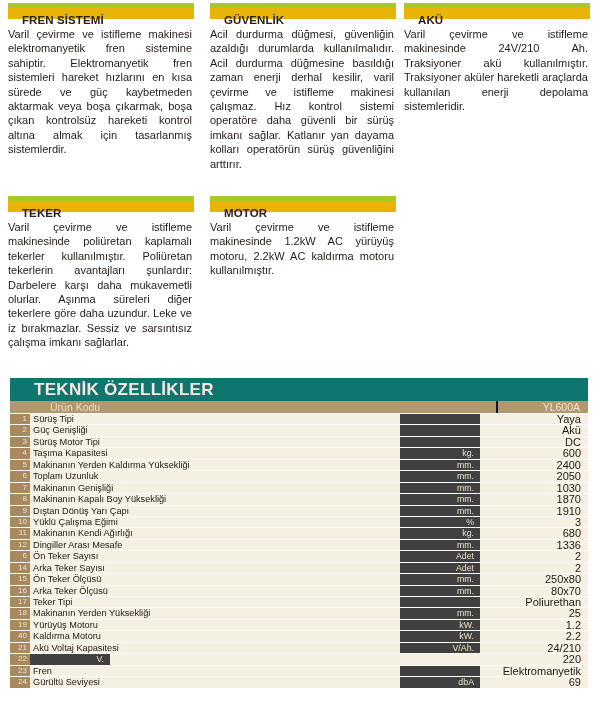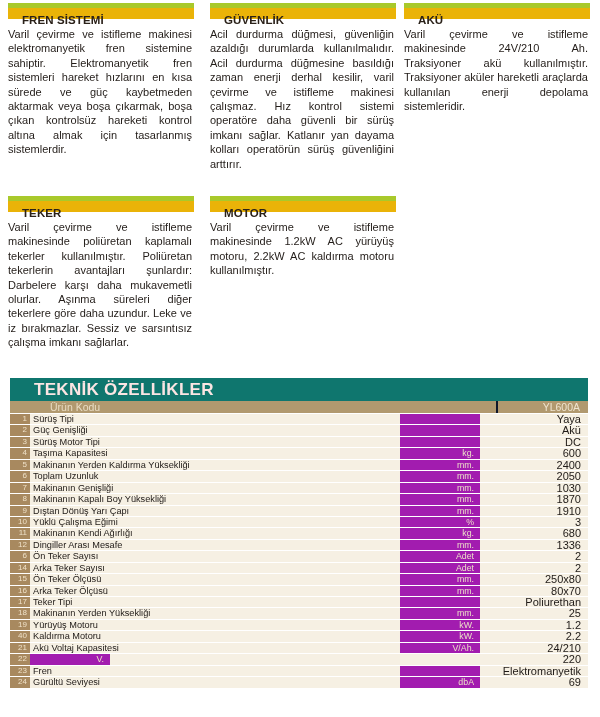--- a/index.html
+++ b/index.html
@@ -19,21 +19,21 @@
 
   .specs { position: absolute; left: 10px; top: 378px; width: 578px; }
   .specs-title { height: 23px; background: #0f766e; color: #fbe5e3; font-size: 17px; font-weight: bold; padding: 2px 0 0 24px; letter-spacing: 0.3px; }
   .code-row { display: flex; height: 12px; background: #b1996f; padding-left: 16px; }
   .code-row .lbl { width: 470px; color: #e9dcc3; font-size: 10.5px; line-height: 12px; padding-left: 24px; }
   .code-row .val { flex: 1; border-left: 2px solid #0f172a; color: #efe4cf; font-size: 10.5px; line-height: 12px; text-align: right; padding-right: 8px; }
 
   .row { display: flex; height: 11.45px; background: #f6f0e3; border-top: 1px solid #ffffff; }
   .row .num { width: 20px; background: #a8895f; color: #efe1c8; font-size: 8px; line-height: 10.4px; text-align: right; padding-right: 3px; }
   .row .lbl { width: 370px; color: #1f1a17; font-size: 9.2px; line-height: 10.4px; padding-left: 3px; }
-  .row .unit { width: 80px; background: #a21caf; color: #ece0c8; font-size: 8.8px; line-height: 10.4px; text-align: right; padding-right: 6px; }
+  .row .unit { width: 80px; background: #404040; color: #ece0c8; font-size: 8.8px; line-height: 10.4px; text-align: right; padding-right: 6px; }
   .row .val { flex: 1; color: #1f1a17; font-size: 11px; line-height: 10.4px; text-align: right; padding-right: 7px; }
 </style>
 </head>
 <body>
 
 <div class="card" id="c1">
   <div class="card-head">
     <span class="card-title">FREN SİSTEMİ</span>
   </div>
   <p class="card-body">Varil çevirme ve istifleme makinesi elektromanyetik fren sistemine sahiptir. Elektromanyetik fren sistemleri hareket hızlarını en kısa sürede ve güç kaybetmeden aktarmak veya boşa çıkarmak, boşa çıkan kontrolsüz hareketi kontrol altına almak için tasarlanmış sistemlerdir.</p>

